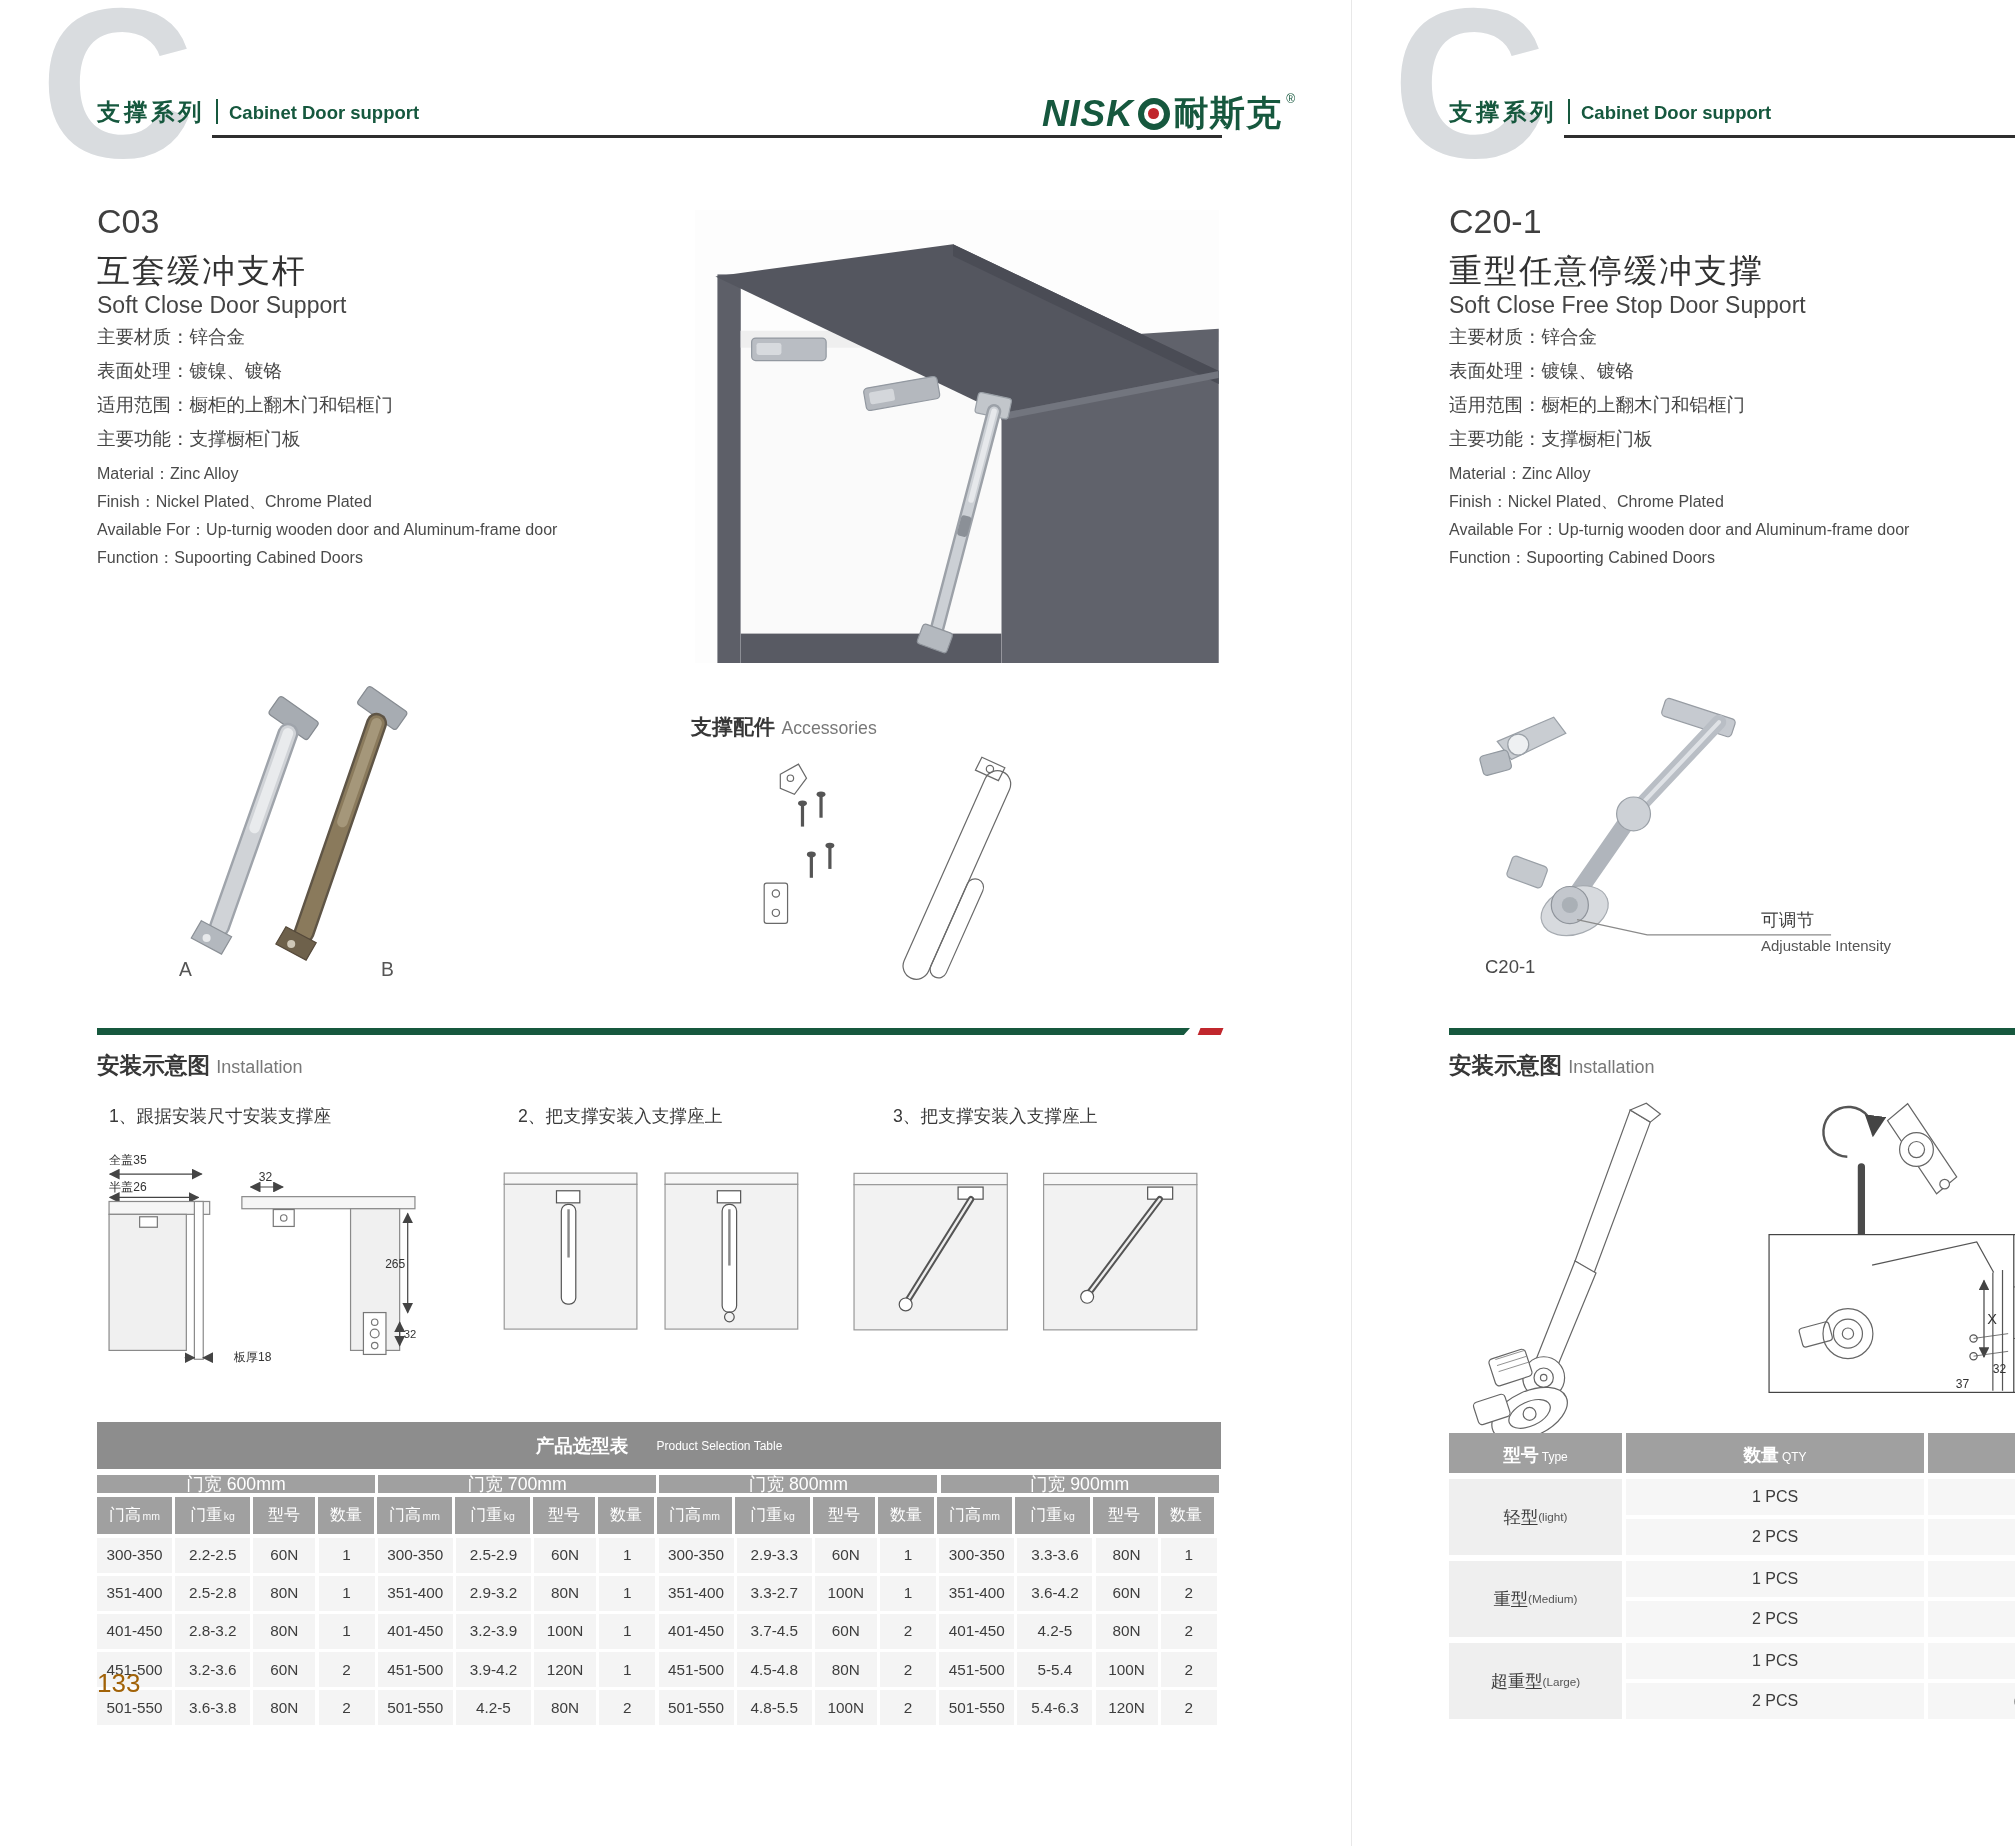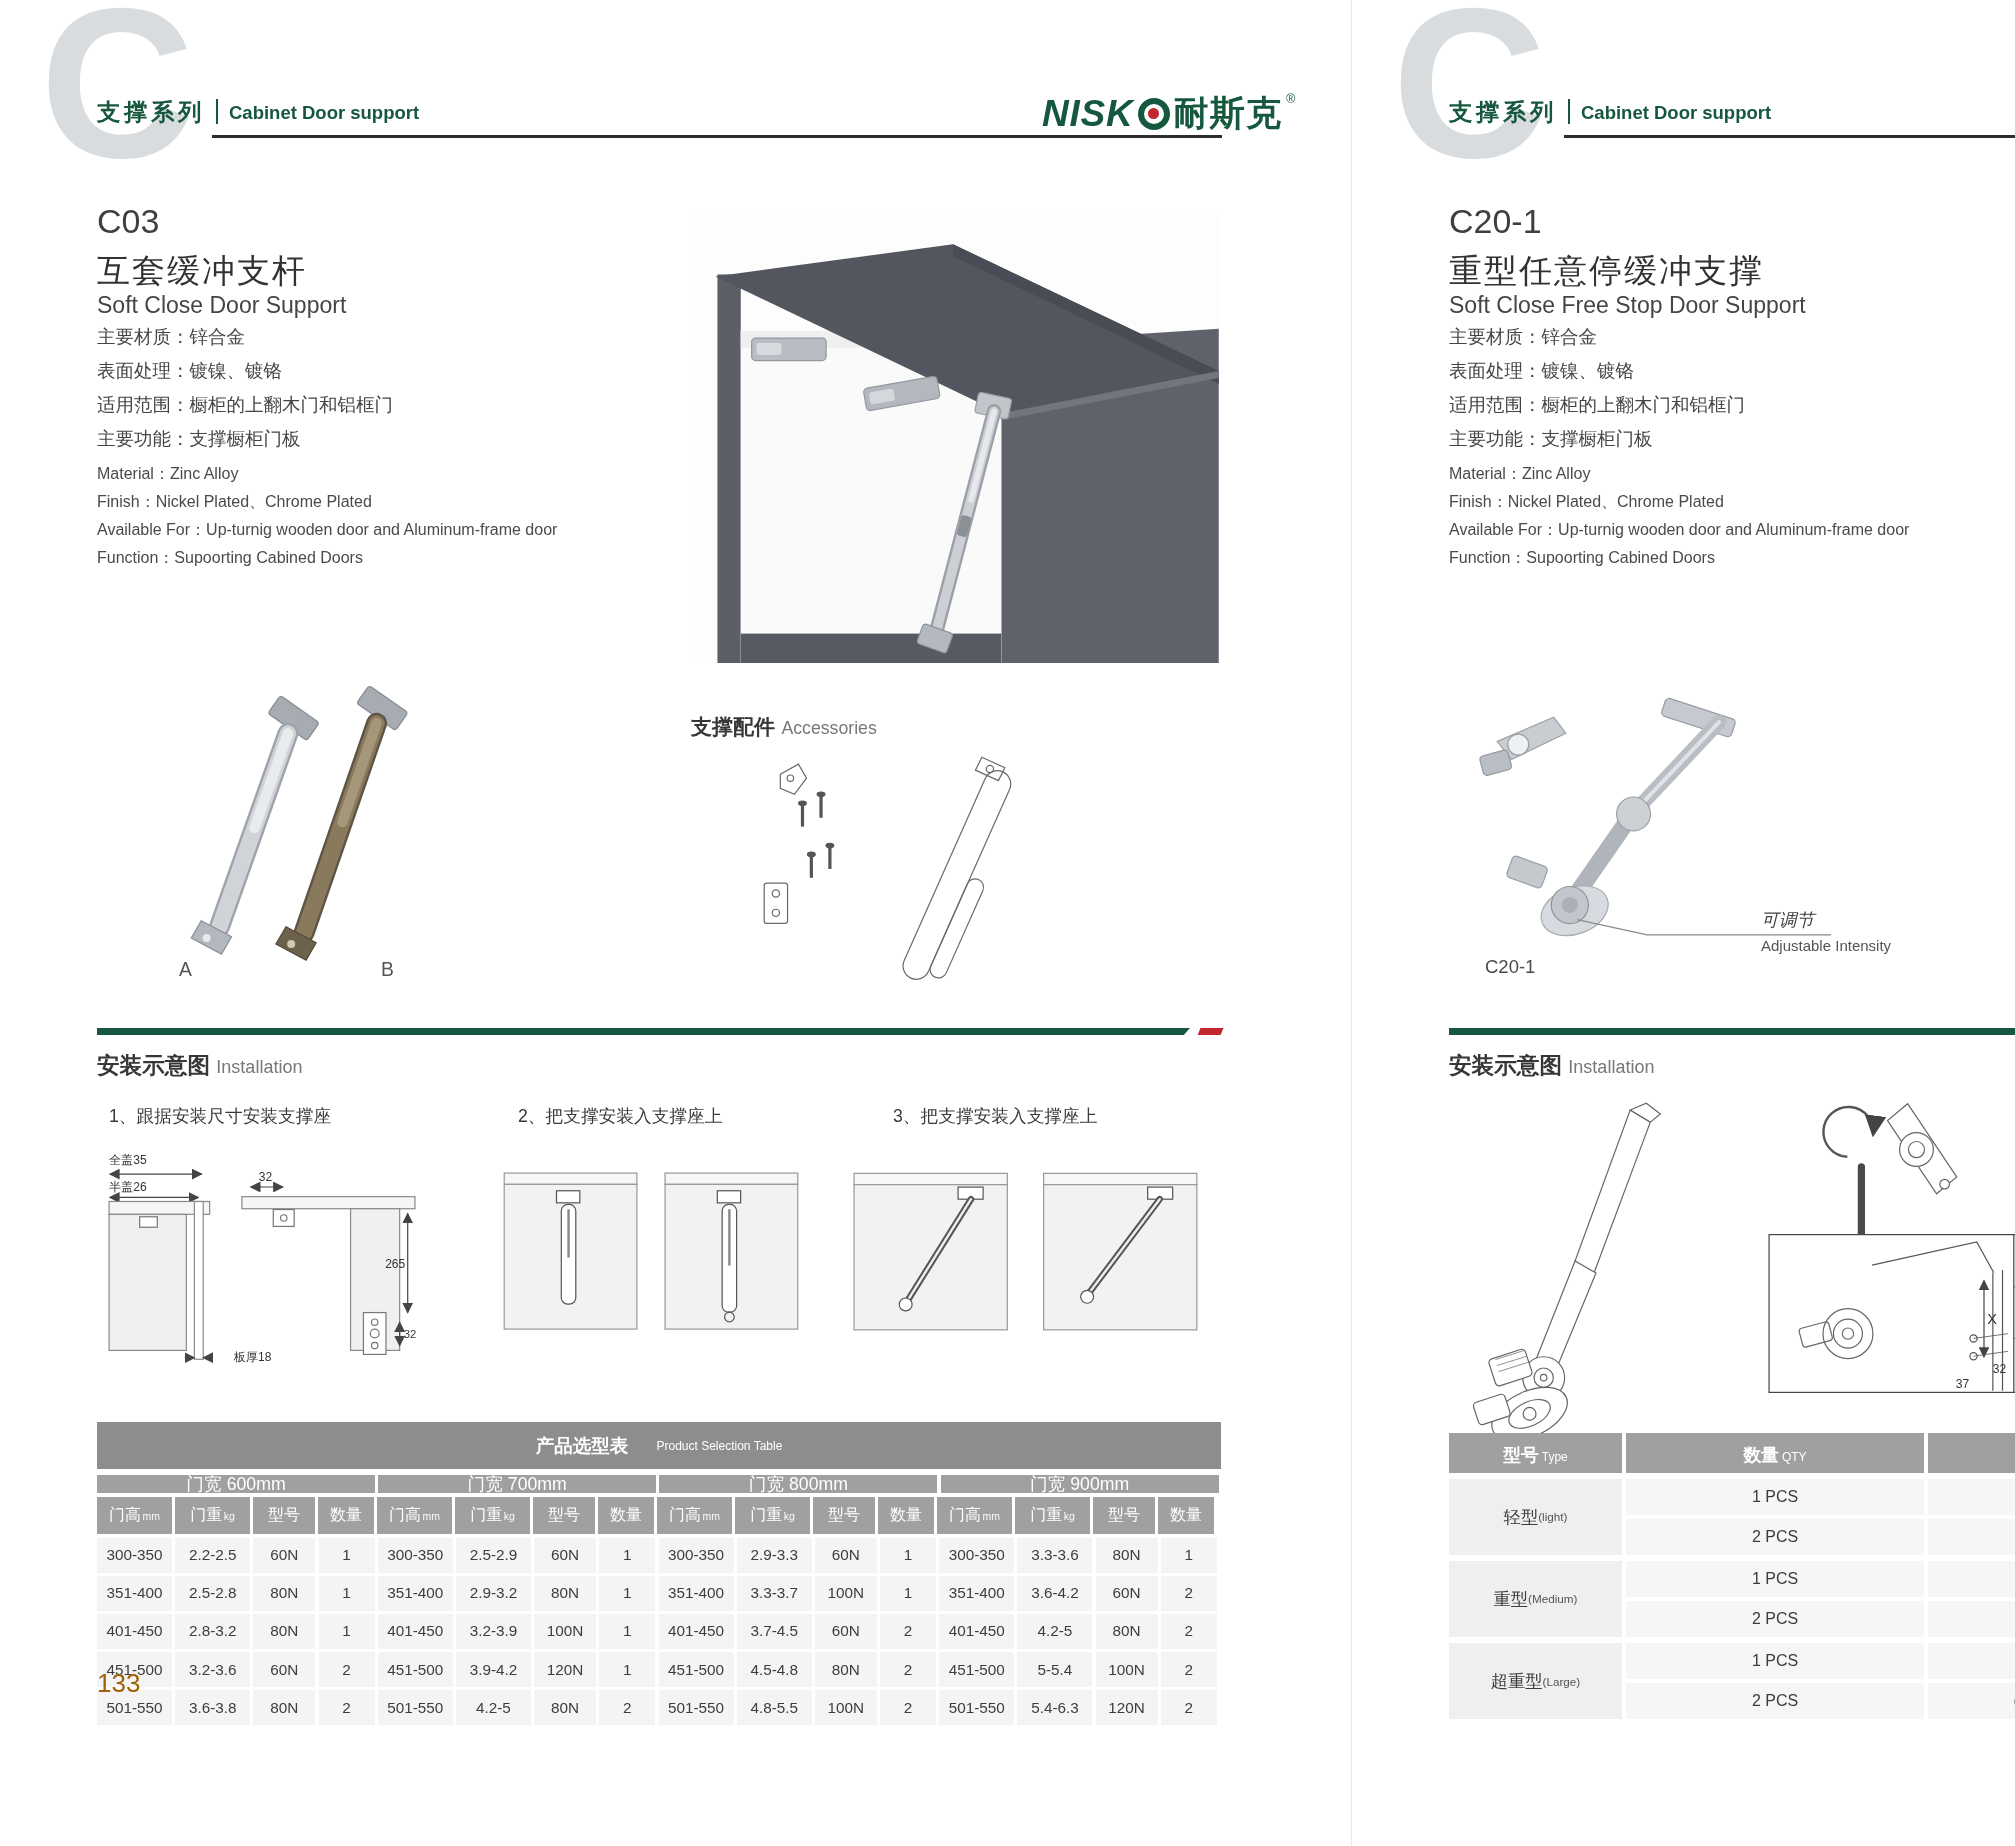--- a/index.html
+++ b/index.html
@@ -30,21 +30,21 @@
   .title-cn{position:absolute;left:97px;top:249px;font-size:33px;font-weight:500;color:#323232;letter-spacing:2px;}
   .title-en{position:absolute;left:97px;top:292px;font-size:23px;color:#454545;}
   .specs-cn{position:absolute;left:97px;top:320px;font-size:18.5px;color:#454545;line-height:34px;}
   .specs-en{position:absolute;left:97px;top:460px;font-size:16px;color:#4a4a4a;line-height:28px;}
   .photo{position:absolute;left:695px;top:210px;width:524px;height:453px;}
   
   .sec-head{position:absolute;display:flex;align-items:baseline;gap:6.4px;}
   .sec-cn{font-size:22.6px;font-weight:700;color:#373737;}
   .sec-en{font-size:18px;color:#787878;}
   .variant-label{position:absolute;font-size:19.3px;color:#555;}
-  .callout-cn{position:absolute;font-size:17.7px;color:#3e3e3e;font-style:italic;}
+  .callout-cn{position:absolute;font-size:17.7px;color:#3e3e3e;}
   .callout-en{position:absolute;font-size:15px;color:#555;}
   .prod-label{position:absolute;font-size:18.5px;color:#4a4a4a;}
   
   .sep-green{position:absolute;left:97px;top:1028px;width:1093px;height:7.3px;background:var(--green);clip-path:polygon(0 0,100% 0,calc(100% - 6.4px) 100%,0 100%);}
   .sep-red{position:absolute;left:1199px;top:1028px;width:23.4px;height:7.3px;background:var(--red);transform:skewX(-22deg);}
   .step-label{position:absolute;top:1104px;font-size:17.7px;color:#3a3a3a;}
   
   .lt{position:absolute;left:97px;top:1422px;width:1124px;}
   .lt-title{height:47px;background:var(--gray-title);color:#fff;display:flex;align-items:center;justify-content:center;gap:7.3px;margin-bottom:5.6px;}
   .lt-title .cn{font-size:18.5px;font-weight:700;}
@@ -357,21 +357,21 @@
           <div class="lt-row">
             <div class="lt-cell">351-400</div>
             <div class="lt-cell">2.5-2.8</div>
             <div class="lt-cell">80N</div>
             <div class="lt-cell">1</div>
             <div class="lt-cell">351-400</div>
             <div class="lt-cell">2.9-3.2</div>
             <div class="lt-cell">80N</div>
             <div class="lt-cell">1</div>
             <div class="lt-cell">351-400</div>
-            <div class="lt-cell">3.3-3.7</div>
+            <div class="lt-cell">3.3-2.7</div>
             <div class="lt-cell">100N</div>
             <div class="lt-cell">1</div>
             <div class="lt-cell">351-400</div>
             <div class="lt-cell">3.6-4.2</div>
             <div class="lt-cell">60N</div>
             <div class="lt-cell">2</div>
           </div>
           <div class="lt-row">
             <div class="lt-cell">401-450</div>
             <div class="lt-cell">2.8-3.2</div>

